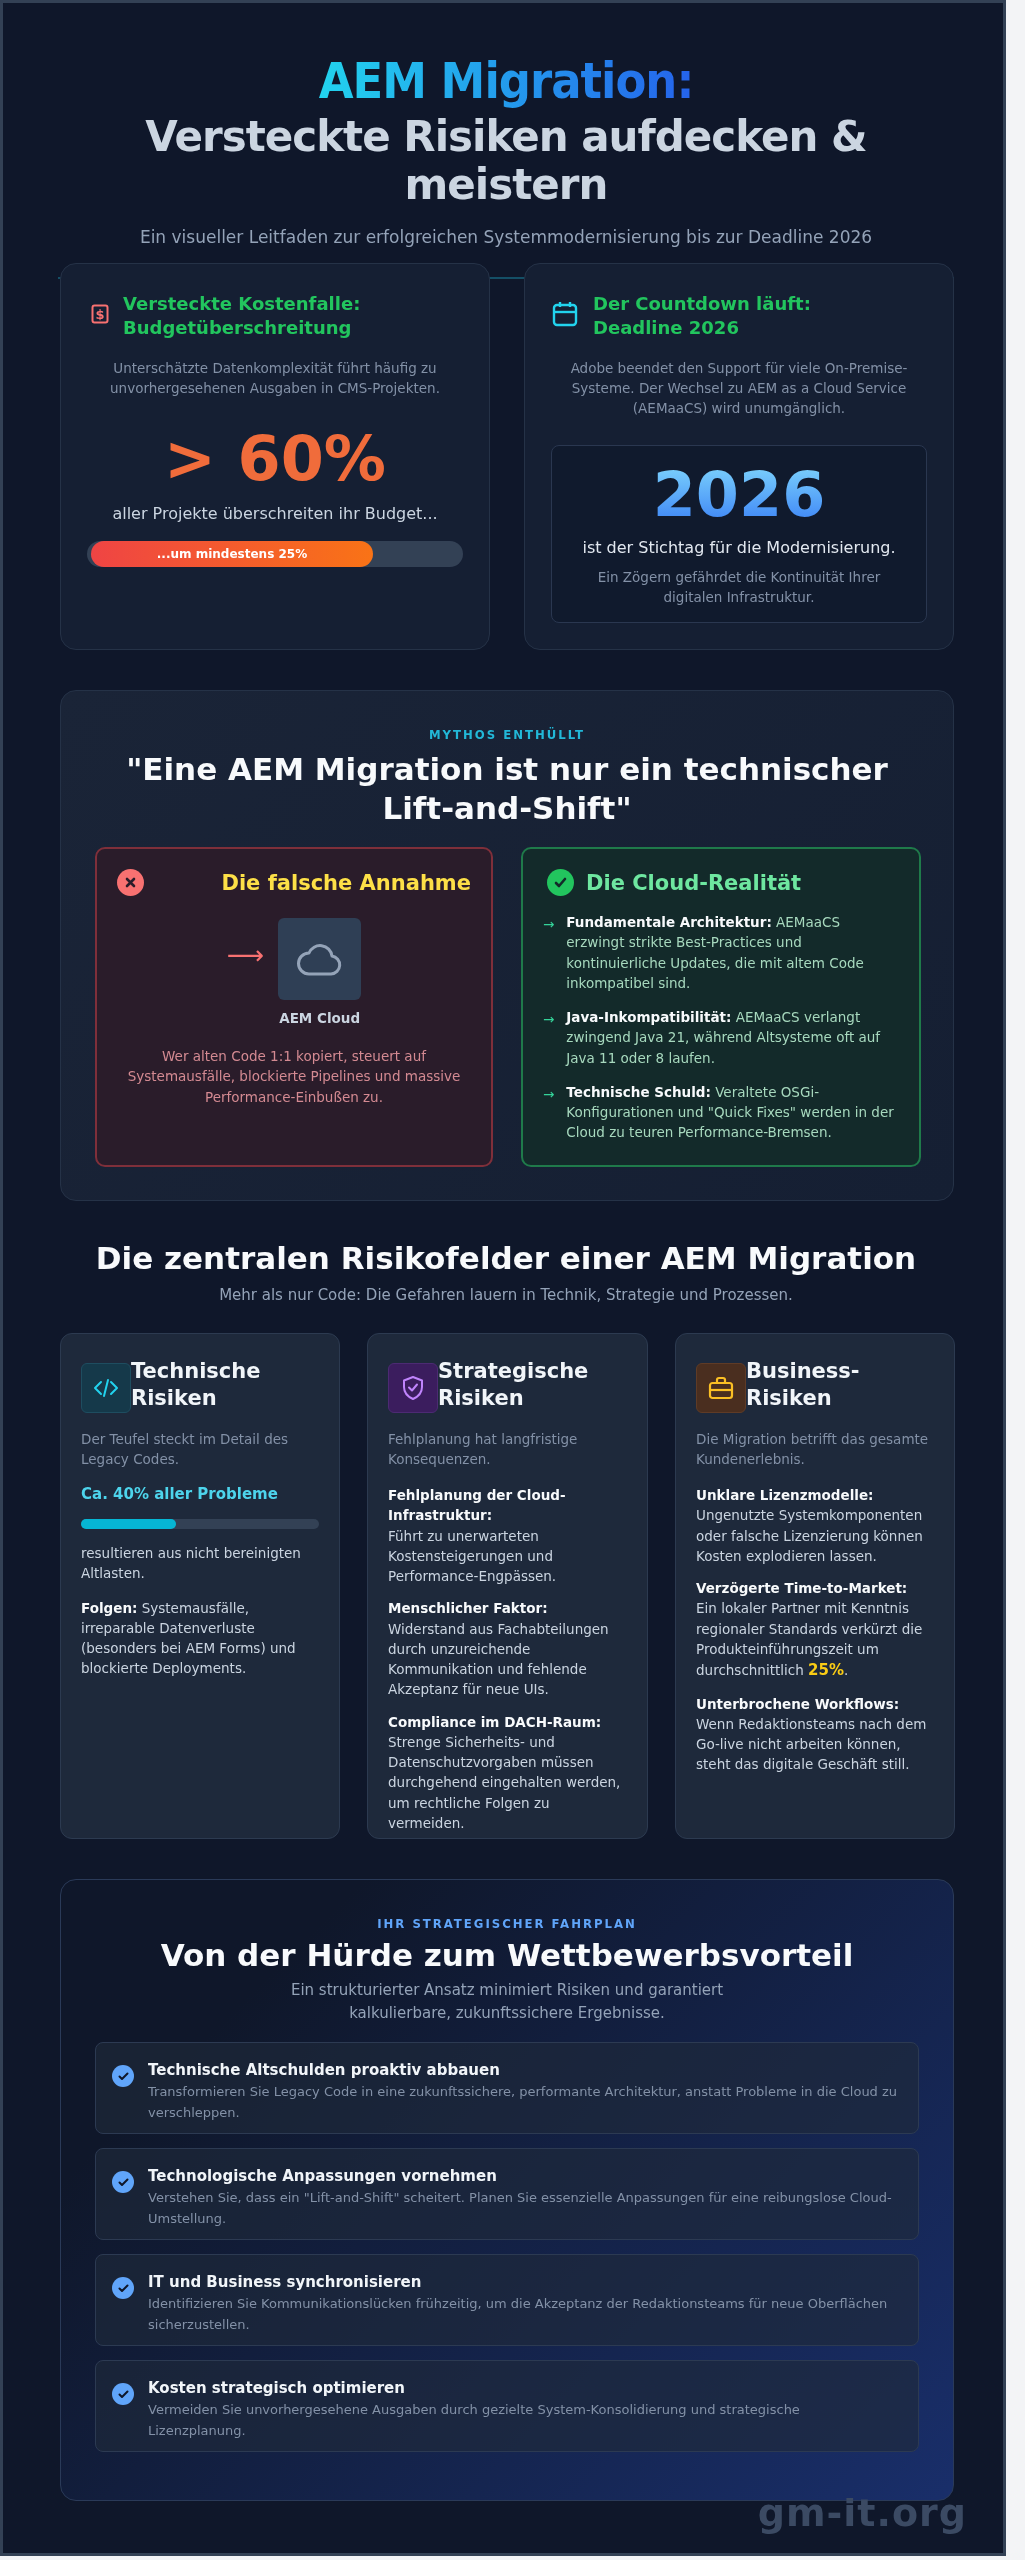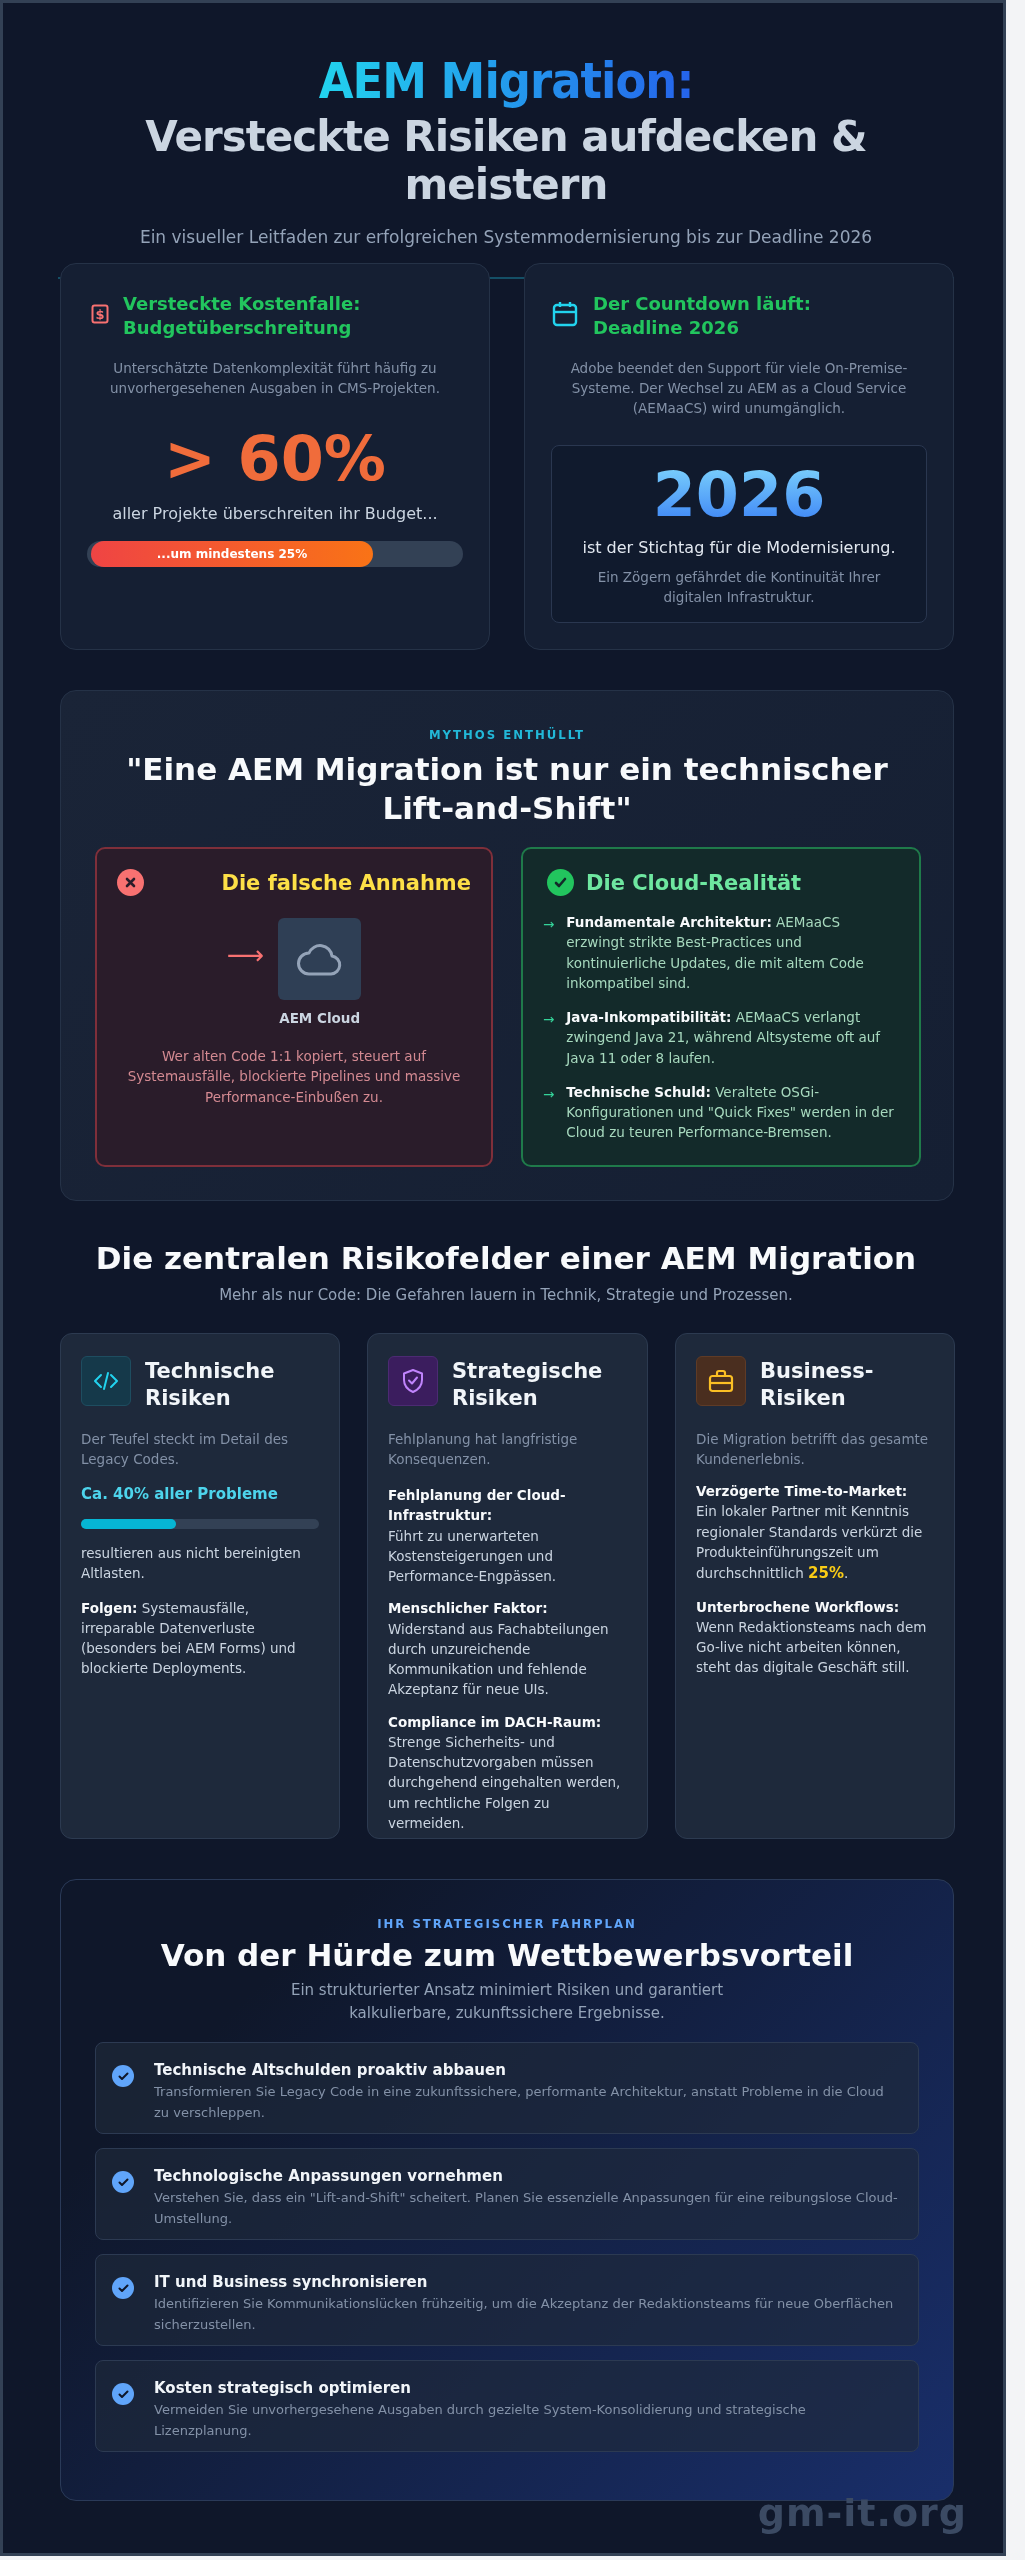--- a/index.html
+++ b/index.html
@@ -68,41 +68,41 @@
   .reality b { color: #f8fafc; }
 
   
   .risks-hdr { position: absolute; left: 55px; width: 896px; top: 1237px; text-align: center; }
   .risks-hdr h2 { font-size: 31px; font-weight: 700; color: #f8fafc; }
   .risks-hdr p { font-size: 15px; color: #94a3b8; margin-top: 10px; }
   .rc { top: 1330px; height: 506px; padding: 22px 20px; background: #1e293b; border: 1px solid #2c3a50; border-radius: 12px; }
   .rc1 { left: 57px; width: 280px; }
   .rc2 { left: 364px; width: 281px; }
   .rc3 { left: 672px; width: 280px; }
-  .rc-head { display: flex; align-items: flex-start; gap: 14px; }
+  .rc-head { display: flex; align-items: flex-end; }
   .rc-icon { width: 50px; height: 50px; border-radius: 6px; display: flex; align-items: center; justify-content: center; flex: 0 0 auto; }
   .rc-head h3 { font-size: 21px; font-weight: 700; color: #f1f5f9; line-height: 1.3; margin-top: 2px; }
   .rc .intro { font-size: 13.5px; color: #8391a7; line-height: 1.5; margin-top: 16px; }
   .rc .hl { font-size: 15px; font-weight: 700; color: #4dd4ec; margin-top: 16px; }
   .rc .pbar { height: 10px; background: #334155; border-radius: 5px; margin-top: 16px; position: relative; }
   .rc .pbar i { position: absolute; left: 0; top: 0; bottom: 0; width: 40%; background: #06b6d4; border-radius: 5px; }
   .rc .txt { font-size: 13.5px; color: #cbd5e1; line-height: 1.5; margin-top: 14px; }
   .rc .txt b { color: #f8fafc; }
   .rc .item { font-size: 13.5px; color: #cbd5e1; line-height: 1.5; margin-top: 12px; }
   .rc .item b { display: block; color: #f8fafc; }
   .rc .item .gold { color: #facc15; font-weight: 700; font-size: 15px; }
 
   
   .road { left: 57px; top: 1876px; width: 894px; height: 622px; padding: 0 34px;
     background: linear-gradient(135deg, #0f172a 20%, #1e3a8a 140%); border-color: #2a3a58; }
   .road .kicker { text-align: center; font-size: 13px; font-weight: 700; color: #60a5fa; letter-spacing: 2px; margin-top: 36px; font-stretch: condensed; }
   .road h2 { text-align: center; font-size: 31px; font-weight: 700; color: #f8fafc; margin-top: 6px; }
   .road .sub { text-align: center; font-size: 15px; color: #94a3b8; margin-top: 6px; line-height: 1.5; padding: 0 180px; }
   .step { background: rgba(30, 41, 59, 0.65); border: 1px solid #2c3a52; border-radius: 8px; height: 92px;
-    margin-top: 14px; display: flex; gap: 20px; padding: 18px 20px 0 16px; }
+    margin-top: 14px; display: flex; gap: 14px; padding: 18px 20px 0 16px; }
   .step:first-of-type { margin-top: 18px; }
   .step .ck { width: 22px; height: 22px; border-radius: 50%; background: #60a5fa; display: flex; align-items: center; justify-content: center; flex: 0 0 auto; margin-top: 4px; }
   .step h4 { font-size: 15px; font-weight: 700; color: #f1f5f9; }
   .step p { font-size: 13px; color: #8391a7; line-height: 1.6; margin-top: 3px; }
 
   .watermark { position: absolute; right: 36px; bottom: 18px; font-size: 38px; font-weight: 700; color: #3b4a63; letter-spacing: 1px; }
 </style>
 </head>
 <body>
 
@@ -258,20 +258,21 @@
       <div class="rc-icon" style="background:#4a2e1f;border:1px solid #5f3b26">
         <svg width="26" height="24" viewBox="0 0 26 24">
             <rect x="2" y="7" width="22" height="15" rx="2.5" fill="none" stroke="#fbbf24" stroke-width="2.2"></rect>
             <path d="M9 7 V4 a2 2 0 0 1 2-2 h4 a2 2 0 0 1 2 2 V7" fill="none" stroke="#fbbf24" stroke-width="2.2"></path>
             <line x1="2" y1="14" x2="24" y2="14" stroke="#fbbf24" stroke-width="2.2"></line>
           </svg>
       </div>
       <h3><span>Business-</span><br><span>Risiken</span></h3>
     </div>
     <p class="intro">Die Migration betrifft das gesamte Kundenerlebnis.</p>
+    <div class="item" style="margin-top:16px"><b>Unklare Lizenzmodelle:</b><span>Ungenutzte Systemkomponenten oder falsche Lizenzierung können Kosten explodieren lassen.</span></div>
     <div class="item"><b>Verzögerte Time-to-Market:</b><span>Ein lokaler Partner mit Kenntnis regionaler Standards verkürzt die Produkteinführungszeit um durchschnittlich </span><span class="gold">25%</span><span>.</span></div>
     <div class="item"><b>Unterbrochene Workflows:</b><span>Wenn Redaktionsteams nach dem Go-live nicht arbeiten können, steht das digitale Geschäft still.</span></div>
   </section>
 
   <section class="card road">
     <div class="kicker">IHR STRATEGISCHER FAHRPLAN</div>
     <h2>Von der Hürde zum Wettbewerbsvorteil</h2>
     <p class="sub">Ein strukturierter Ansatz minimiert Risiken und garantiert kalkulierbare, zukunftssichere Ergebnisse.</p>
     <div style="margin-top:4px">
       <div class="step">

